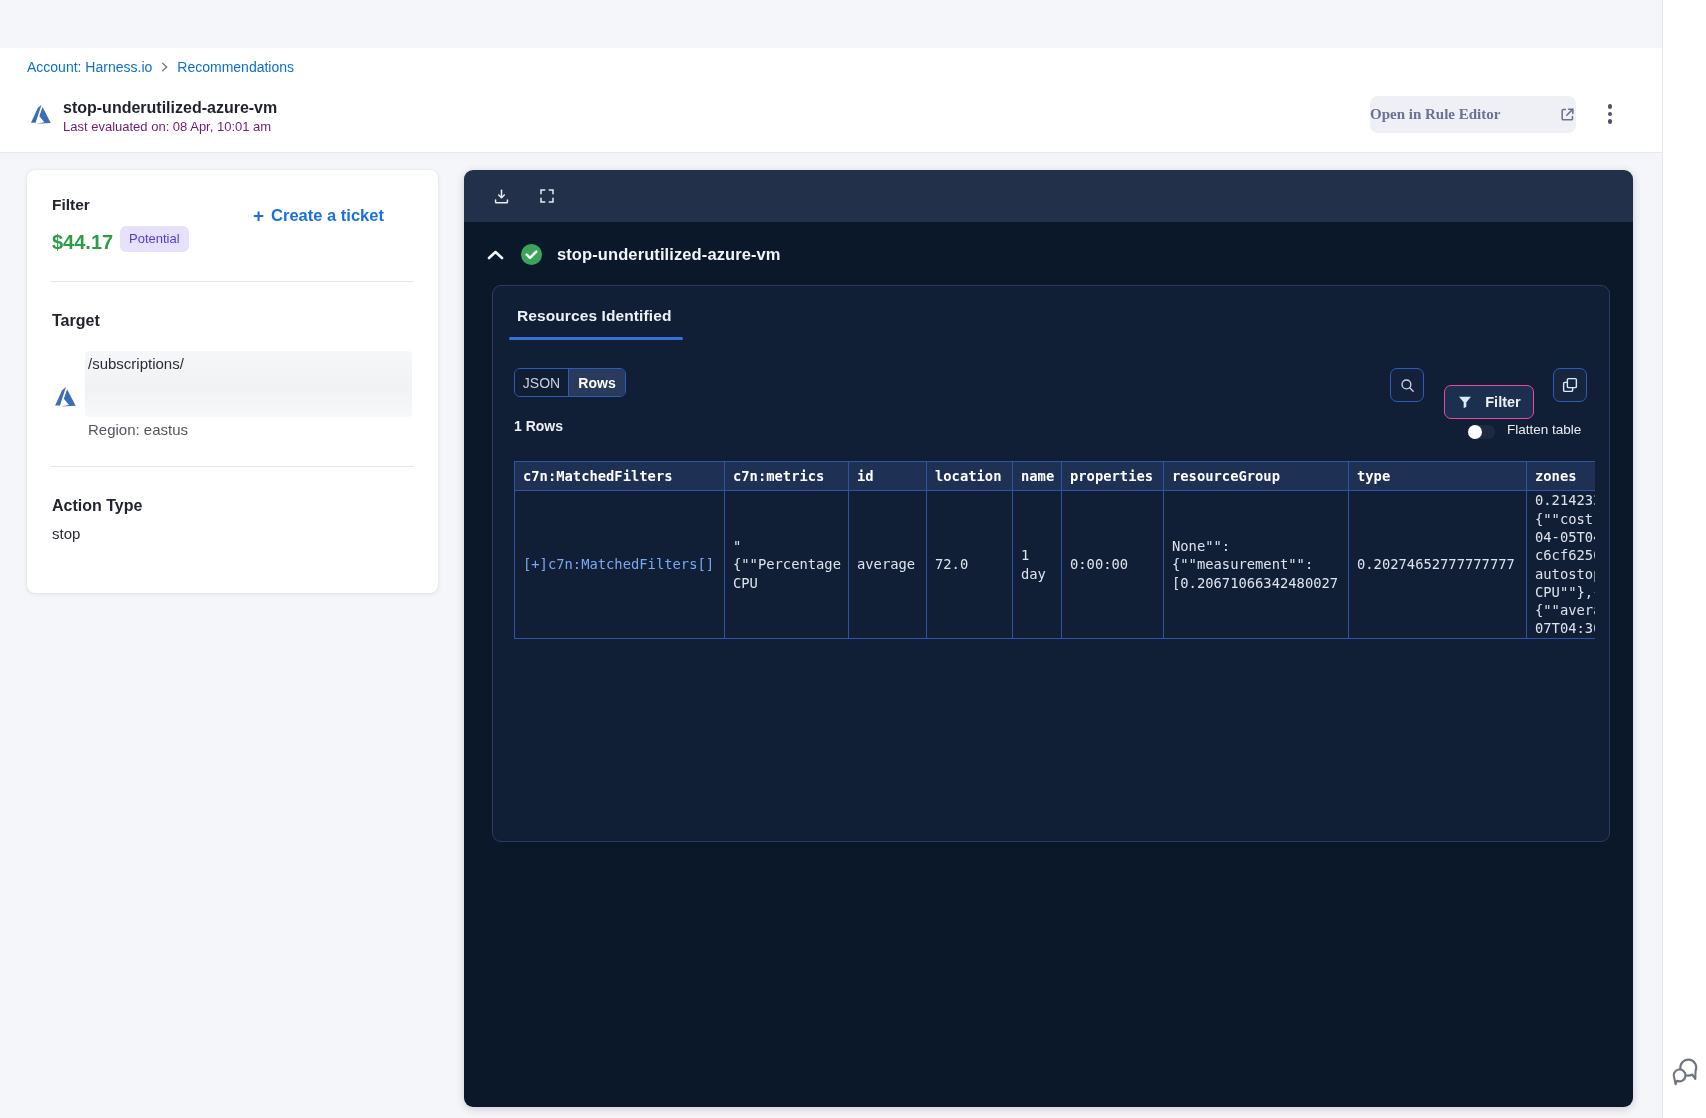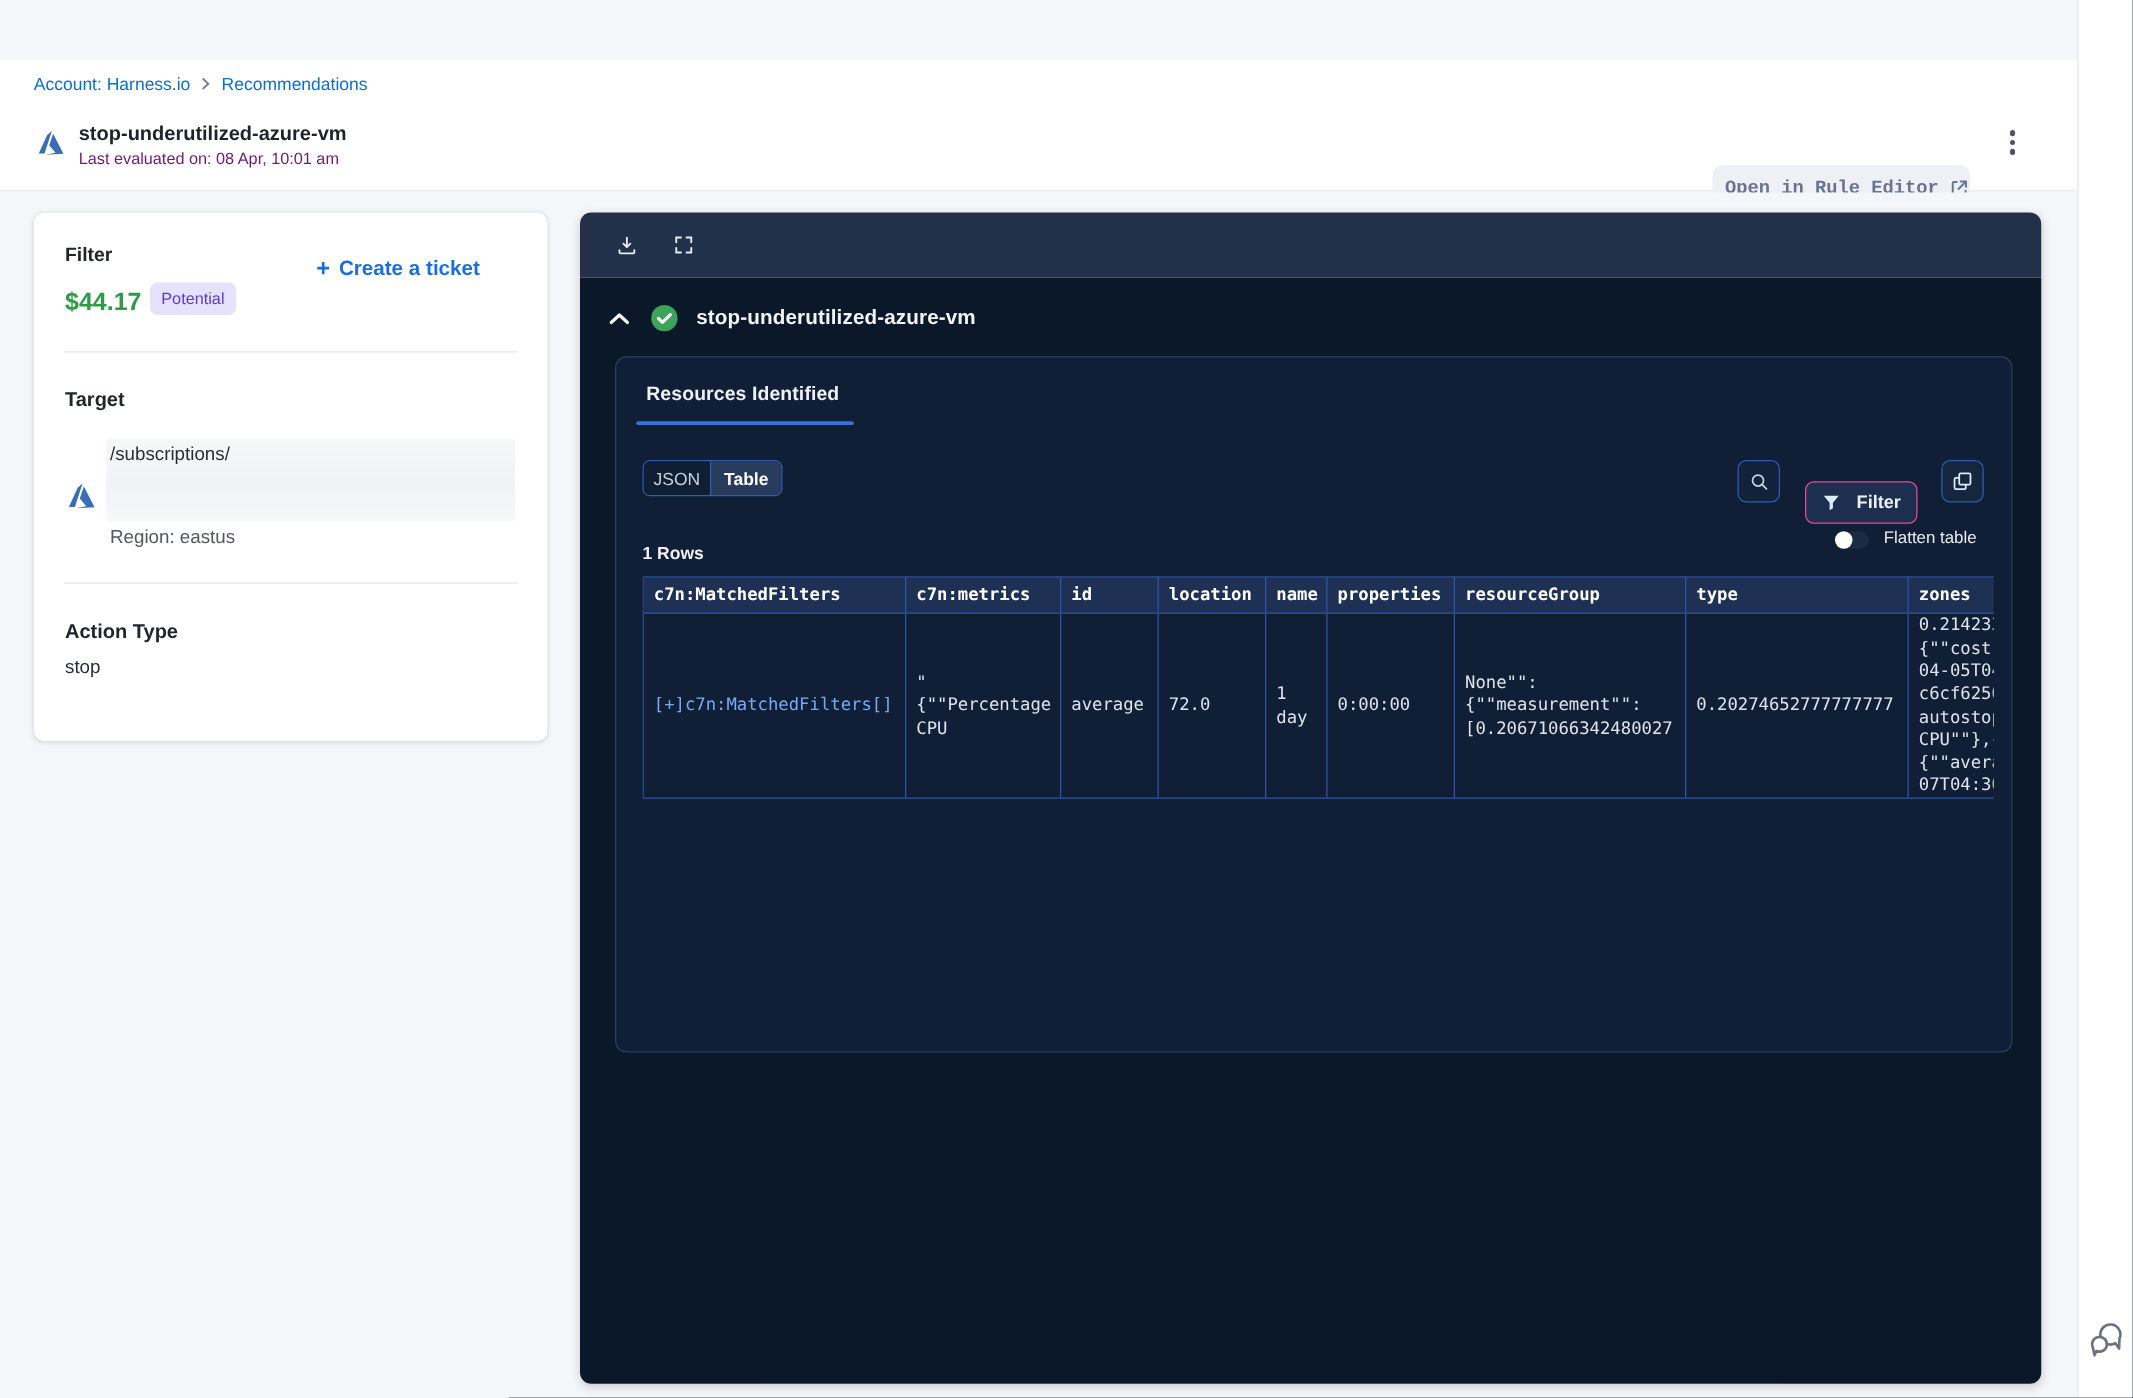--- a/index.html
+++ b/index.html
@@ -12,22 +12,22 @@
   .breadcrumb { left:27px; top:11px; font-size:14px; display:flex; align-items:center; gap:8px; }
   .crumb-link { color:#0b6fd0; text-decoration:none; cursor:pointer; }
   .crumb-sep { color:#7a7e8c; font-size:12px; margin-top:1px; }
   .page-title { left:27px; top:33px; font-size:26px; font-weight:700; color:#1d2029; letter-spacing:0.2px; }
 
   .reco-header { left:0; top:77px; width:1662px; height:76px; background:#ffffff; border-bottom:1px solid #e7e9ef; }
   .reco-azure { left:28px; top:25px; width:25px; height:25px; }
   .reco-name { left:63px; top:22px; font-size:16px; font-weight:700; color:#1f222b; }
   .reco-eval { left:63px; top:42px; font-size:13px; color:#701a75; }
   .open-btn { left:1370px; top:19px; width:206px; height:37px; background:#eef0f5; border:none; border-radius:8px;
-              display:flex; align-items:center; justify-content:flex-end; gap:8px; cursor:pointer;
-              font-family:Liberation Mono, monospace; font-size:15px; font-weight:700; color:#6b7292;margin-top:36px; }
+              display:flex; align-items:center; justify-content:space-between; gap:8px; cursor:pointer;
+              font-family:Liberation Serif, serif; font-size:15px; font-weight:700; color:#6b7292; }
   .kebab { left:1598px; top:20px; width:24px; height:34px; display:flex; flex-direction:column; align-items:center;
            justify-content:center; gap:3px; cursor:pointer; background:none; border:none; }
   .kebab i { width:4.5px; height:4.5px; border-radius:50%; background:#4d5268; display:block; }
 
   
   .content { left:0; top:154px; width:1662px; height:964px; background:#f4f6f9; }
 
   
   .card { left:27px; top:16px; width:411px; height:423px; background:#ffffff; border-radius:8px;
           box-shadow:0 0 1px rgba(40,41,61,.08), 0 1px 4px rgba(96,97,112,.14); }
@@ -76,21 +76,21 @@
 
   .icon-btn { position:absolute; top:82px; width:34px; height:34px; border:1px solid #2d5cb4; border-radius:7px;
               background:#13223a; display:flex; align-items:center; justify-content:center; cursor:pointer; }
   .search-btn { left:897px; }
   .copy-btn { left:1060px; background:#16263f; }
   .filter-btn { position:absolute; left:951px; top:99px; width:90px; height:34px; border:1px solid #ec4899;
                 border-radius:7px; background:#1d2f4e; display:flex; align-items:center; justify-content:center;
                 gap:12px; cursor:pointer; font-family:"Liberation Sans", sans-serif; font-size:14.5px;
                 font-weight:700; color:#edf1f7; }
 
-  .rows-count { left:21px; top:148px; font-size:14px; font-weight:700; color:#eef1f6; }
+  .rows-count { left:21px; top:132px; font-size:14px; font-weight:700; color:#eef1f6; }
   .flatten-toggle { left:975px; top:139px; width:27px; height:14px; border-radius:8px; background:#1c2a42;
                     border:none; cursor:pointer; }
   .flatten-knob { position:absolute; left:0px; top:0px; width:14px; height:14px; border-radius:50%; background:#ffffff; }
   .flatten-label { left:1014px; top:136px; font-size:13.5px; color:#e9edf3; }
 
   
   .dt-wrap { left:21px; top:175px; width:1081px; height:180px; overflow:hidden; }
   .dt { width:1222px; font-family:"DejaVu Sans Mono", monospace; font-size:13.8px; color:#dde3ed;
         border-left:1px solid #2e55a3; }
   .dt-head { display:flex; height:30px; background:#1e3054; border-top:1px solid #2e55a3; border-bottom:1px solid #2e55a3; }
@@ -208,21 +208,21 @@
         </svg>
       </span>
       <div class="abs panel-title">stop-underutilized-azure-vm</div>
 
       <div class="abs sub-panel">
         <button class="abs tab">Resources Identified</button>
         <div class="abs tab-underline"></div>
 
         <div class="abs segmented">
           <button class="seg seg-json">JSON</button>
-          <button class="seg seg-table">Table</button>
+          <button class="seg seg-table">Rows</button>
         </div>
 
         <button class="icon-btn search-btn">
           <svg width="17" height="17" viewBox="0 0 24 24" fill="none" stroke="#ccd4e2" stroke-width="1.9" stroke-linecap="round">
             <circle cx="10.5" cy="10.5" r="6.2"></circle>
               <path d="M15.2 15.2 20 20"></path>
           </svg>
           <span></span>
         </button>
         <button class="filter-btn">

